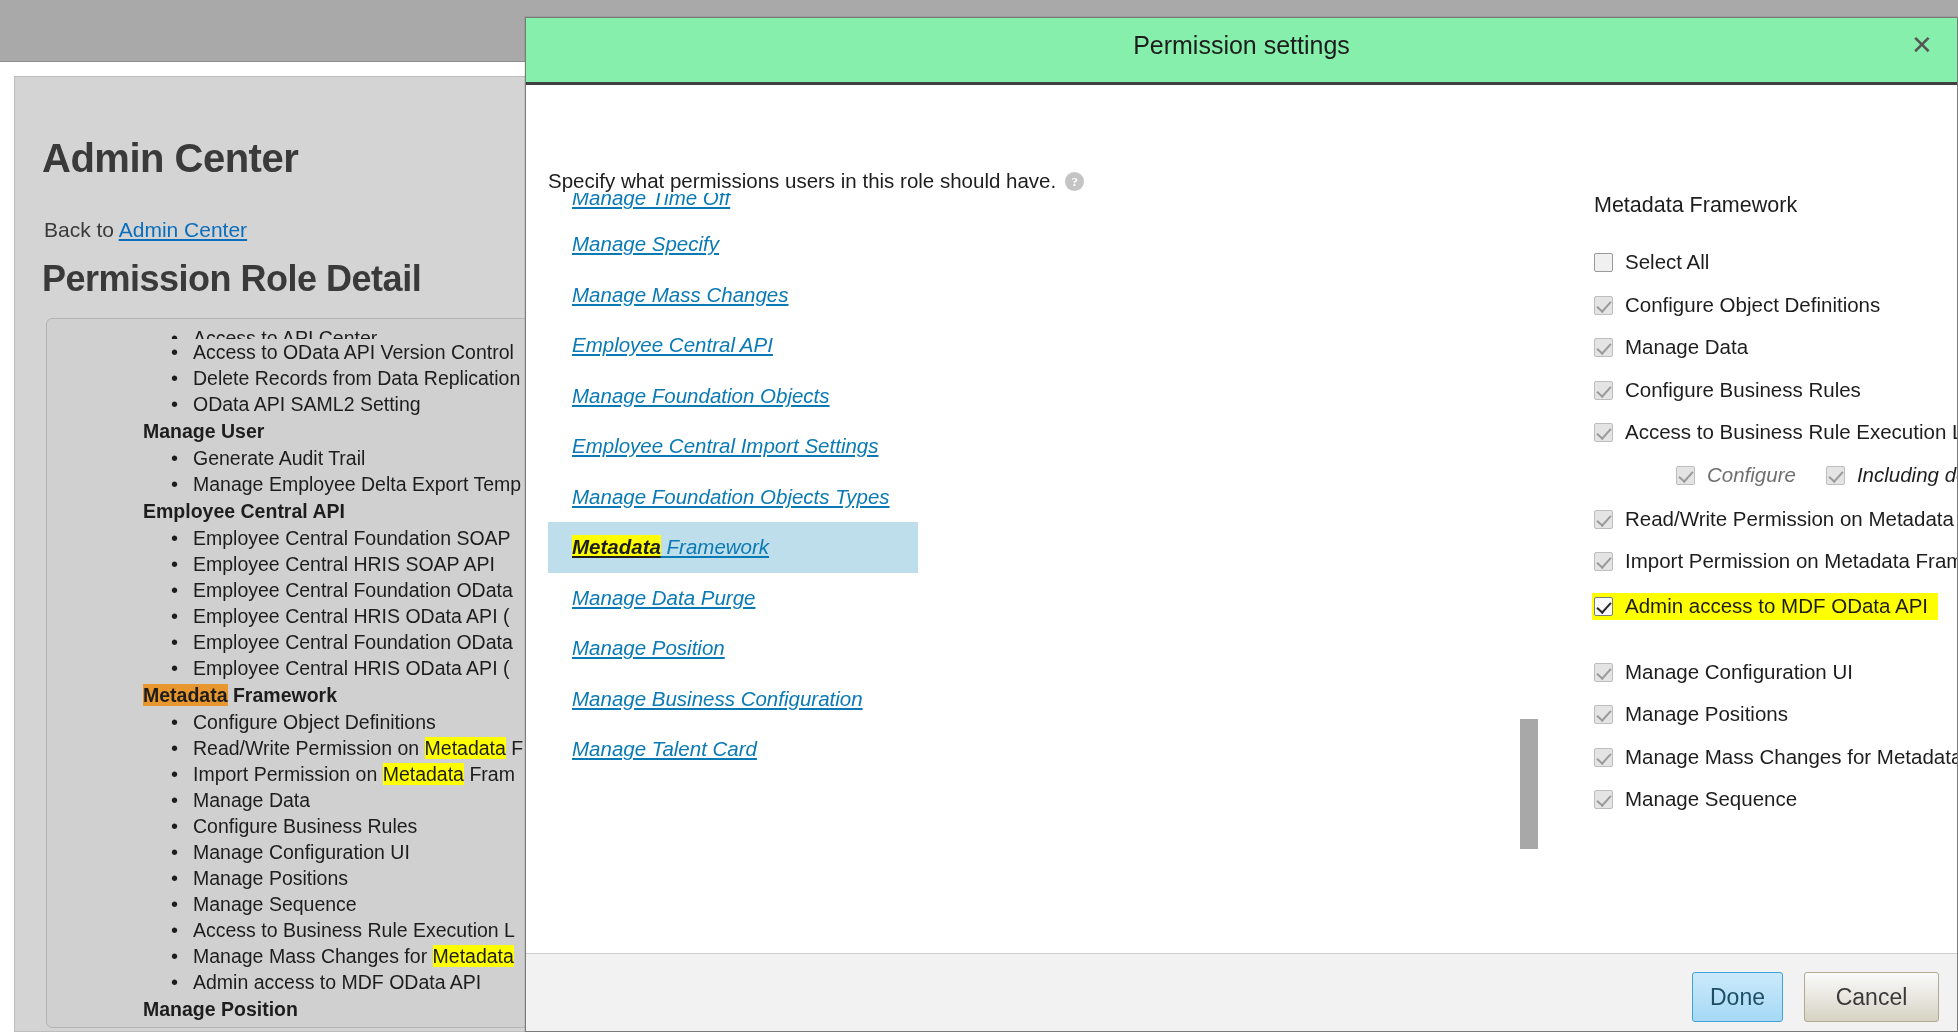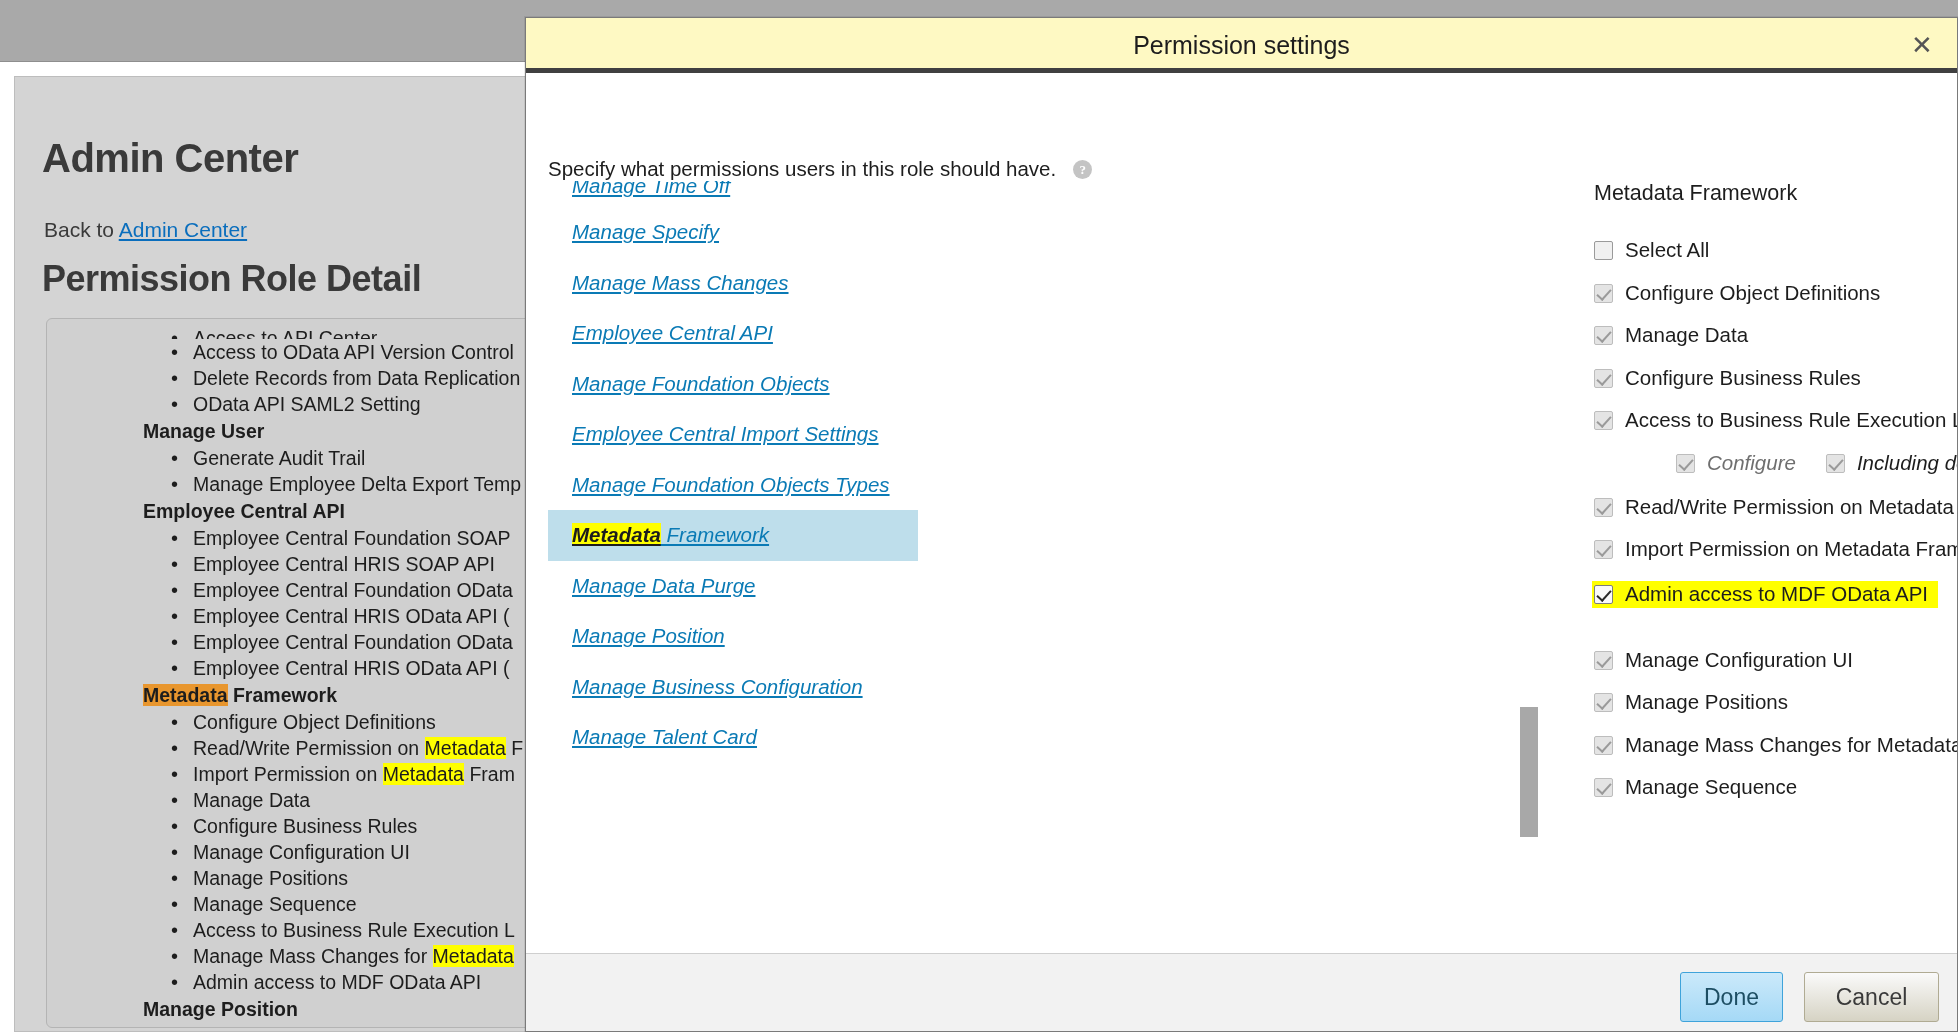--- a/index.html
+++ b/index.html
@@ -87,23 +87,23 @@
   #modal {
     position: absolute; left: 525px; top: 17px;
     width: 1433px; height: 1015px;
     background: #ffffff;
     border: 1px solid #7a7a7a;
     box-shadow: 0 0 0 1px rgba(0,0,0,0.08);
     display: flex; flex-direction: column;
   }
   #modal-header {
     position: relative;
-    height: 55px;
-    background: #fef9c3;
-    border-bottom: 5px solid #404040;
+    height: 67px;
+    background: #86efac;
+    border-bottom: 3px solid #404040;
     flex: 0 0 auto;
   }
   #modal-title {
     position: absolute; left: 0; right: 0; top: 13px;
     text-align: center;
     font-size: 25px; color: #1d1d1d;
   }
   #modal-close {
     position: absolute; right: 22px; top: 14px;
     font-size: 26px; color: #555; cursor: pointer;
@@ -111,21 +111,21 @@
   }
 
   #modal-body {
     position: relative;
     flex: 1 1 auto;
     overflow: hidden;
   }
 
   #specify-row {
     position: absolute; left: 22px; top: 84px;
-    display: flex; align-items: center; gap: 17px;
+    display: flex; align-items: center; gap: 9px;
   }
   #specify-text { font-size: 20.5px; color: #1d1d1d; }
 
   .help-icon {
     display: inline-block;
     width: 19px; height: 19px; border-radius: 50%;
     background: #c4c4c4; color: #ffffff;
     font-size: 13px; font-weight: bold;
     text-align: center; line-height: 19px;
     cursor: pointer;
@@ -242,21 +242,21 @@
   }
   .btn {
     position: absolute; top: 18px;
     height: 50px;
     font-size: 23px;
     border-radius: 3px;
     cursor: pointer;
     display: flex; align-items: center; justify-content: center;
   }
   #btn-done {
-    right: 174px; width: 103px;
+    right: 174px; width: 91px;
     background: linear-gradient(to bottom, #cbe9fa, #a5d9f6);
     border: 1px solid #3fa3da;
     color: #1d4e63;
   }
   #btn-cancel {
     right: 18px; width: 135px;
     background: linear-gradient(to bottom, #fafafa, #d6d3c4);
     border: 1px solid #b0ab93;
     color: #3a3a3a;
   }

